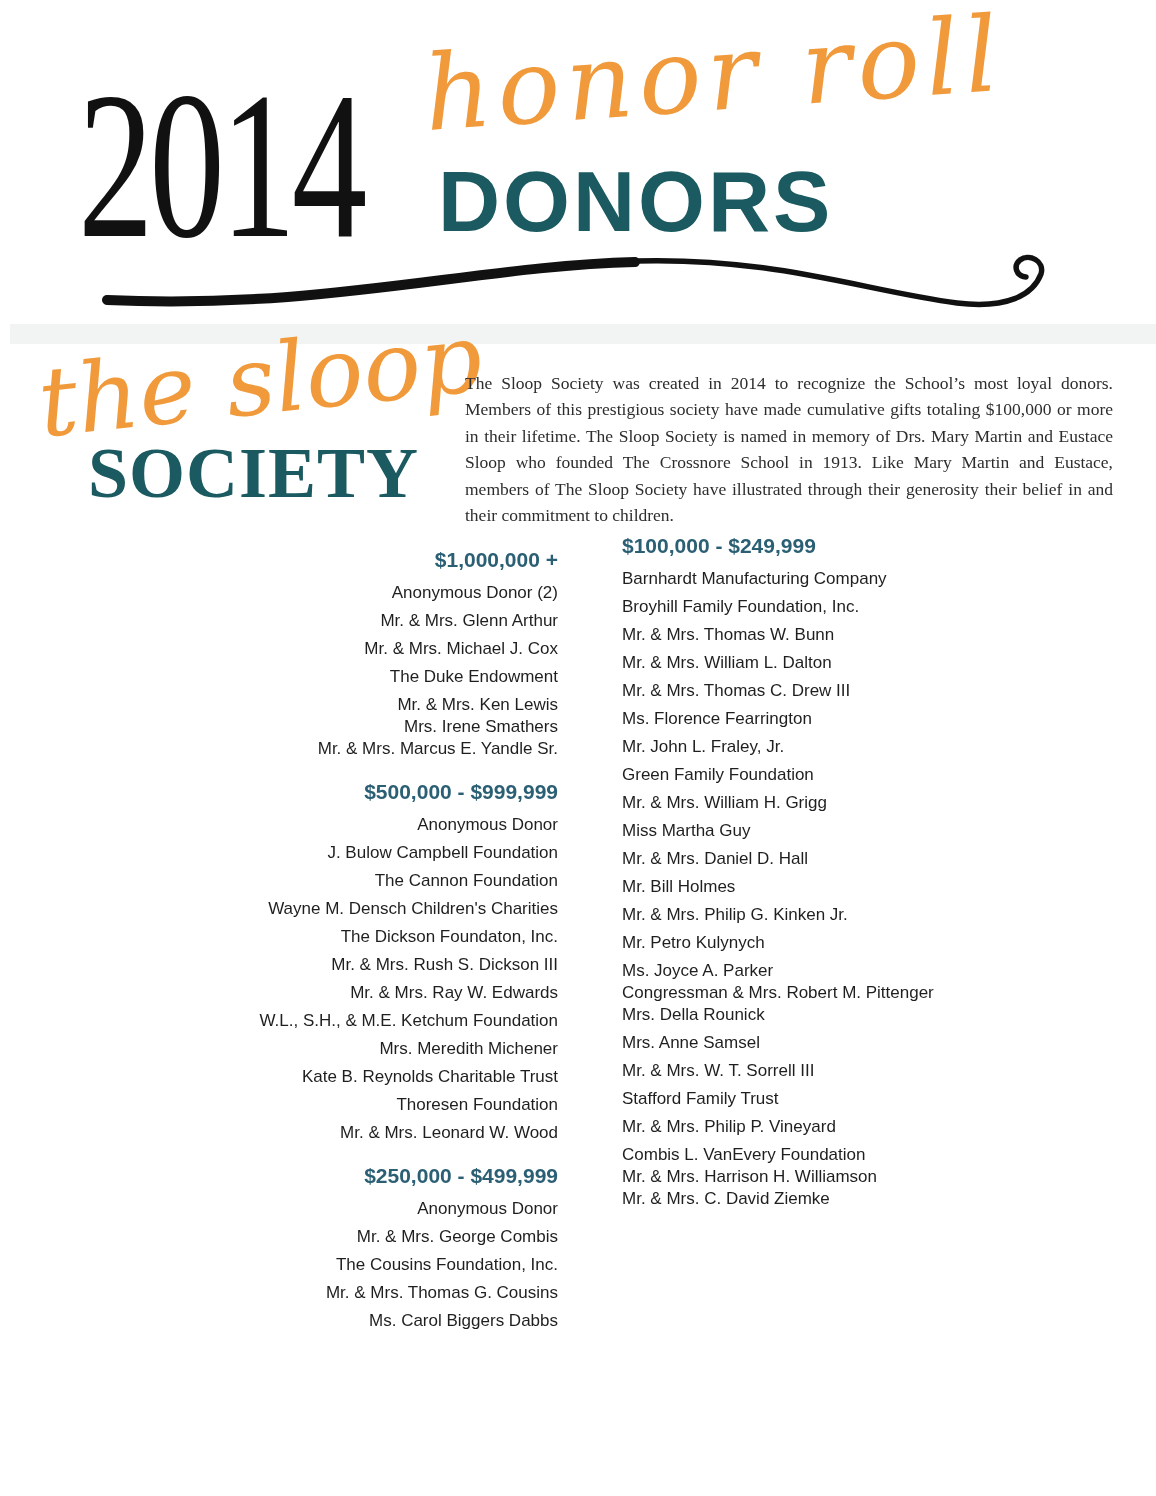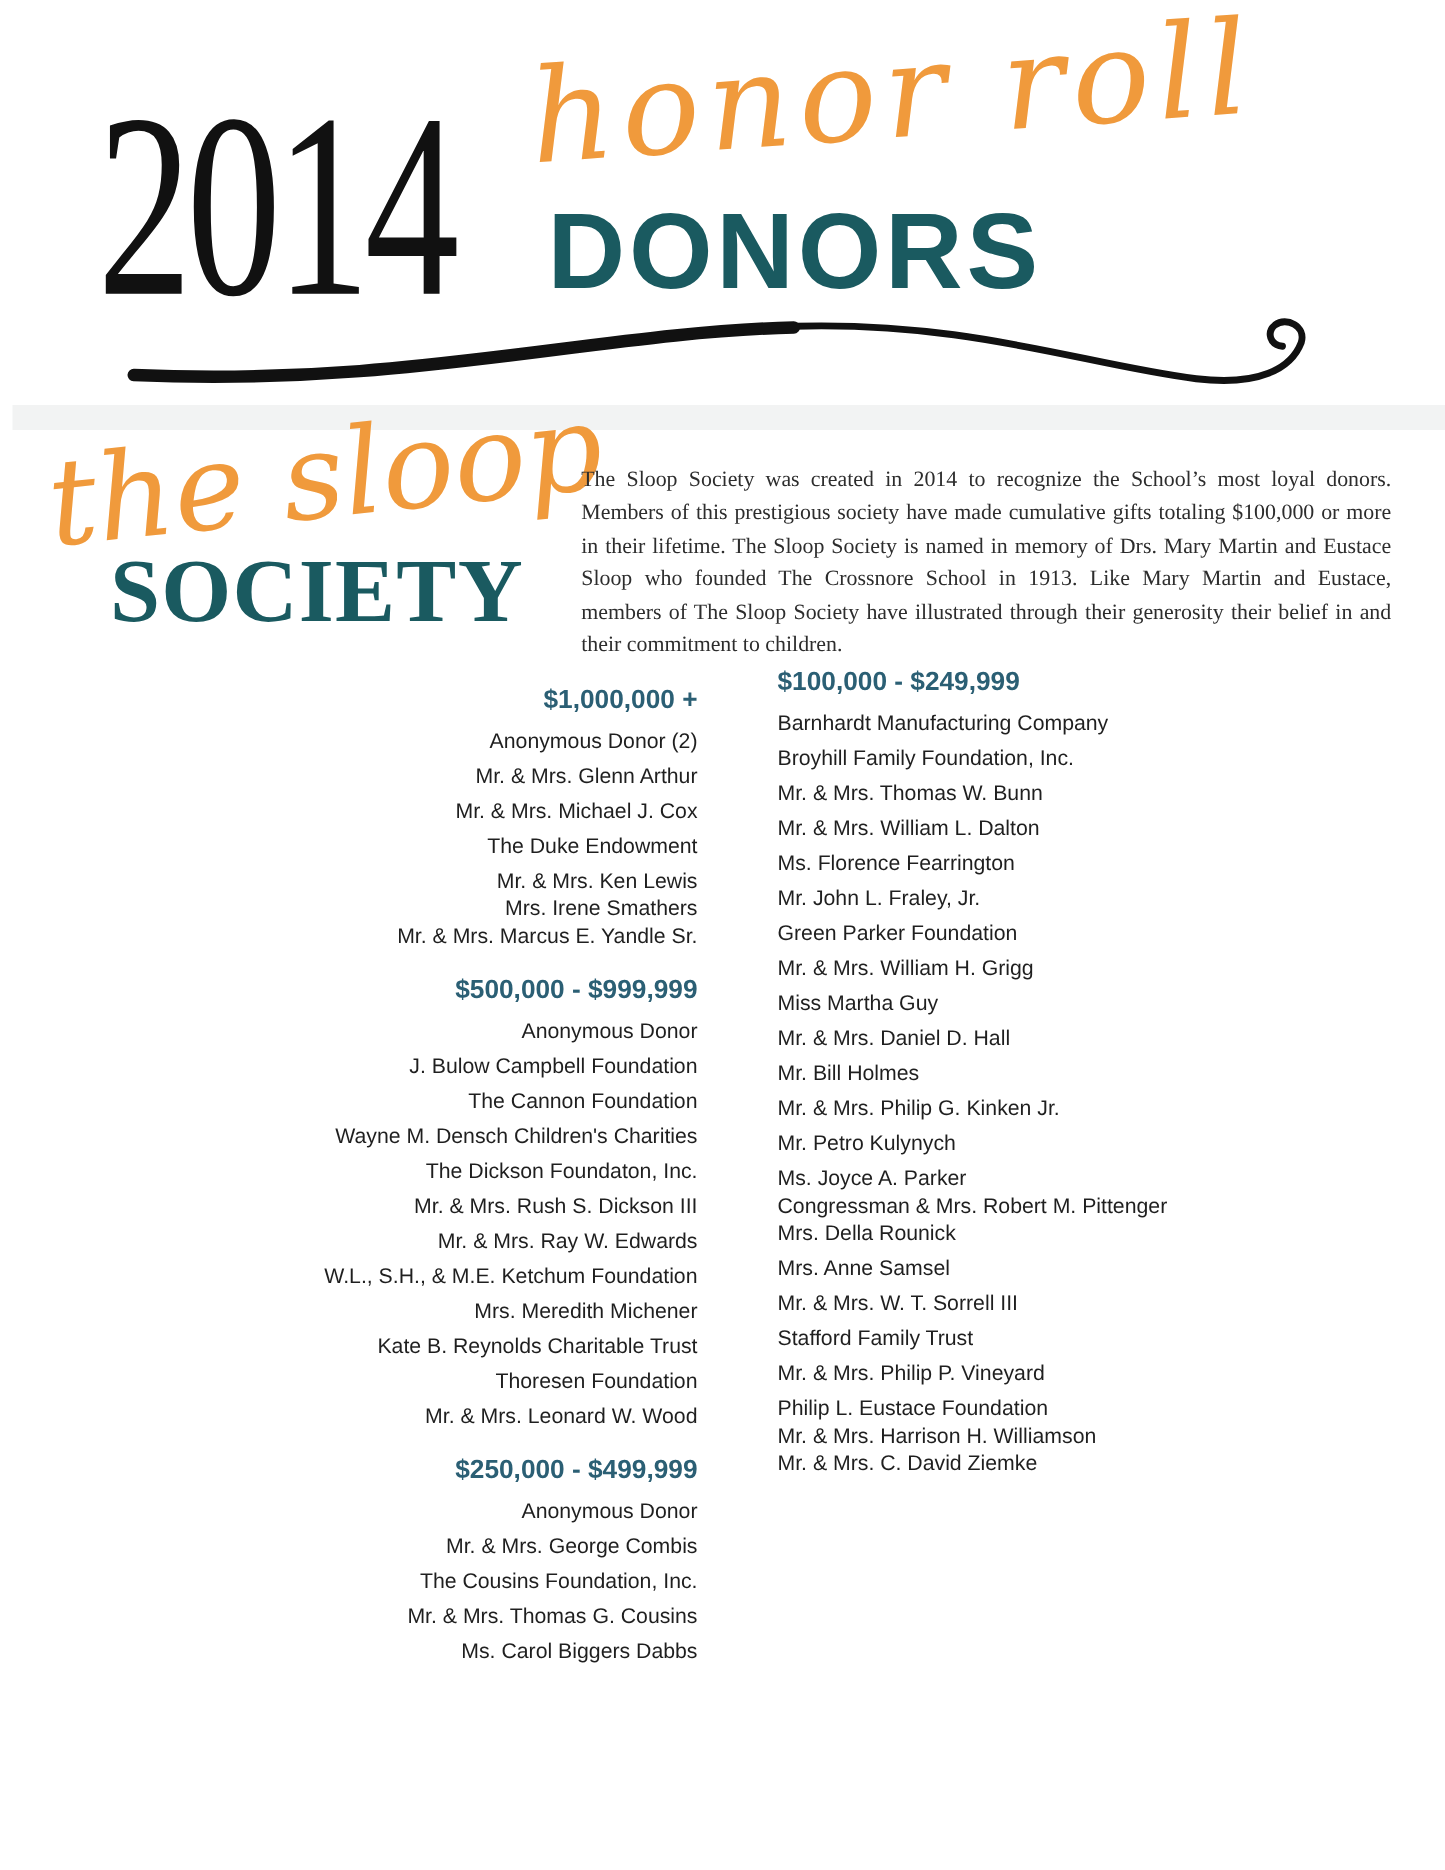--- a/index.html
+++ b/index.html
@@ -148,35 +148,36 @@
         <p class="donor">Ms. Carol Biggers Dabbs</p>
       </section>
     </div>
   <div class="col col-right">
       <section class="donor-section">
         <h2 class="tier-heading">$100,000 - $249,999</h2>
         <p class="donor">Barnhardt Manufacturing Company</p>
         <p class="donor">Broyhill Family Foundation, Inc.</p>
         <p class="donor">Mr. &amp; Mrs. Thomas W. Bunn</p>
         <p class="donor">Mr. &amp; Mrs. William L. Dalton</p>
+        <p class="donor">Mr. &amp; Mrs. Thomas C. Drew III</p>
         <p class="donor">Ms. Florence Fearrington</p>
         <p class="donor">Mr. John L. Fraley, Jr.</p>
-        <p class="donor">Green Parker Foundation</p>
+        <p class="donor">Green Family Foundation</p>
         <p class="donor">Mr. &amp; Mrs. William H. Grigg</p>
         <p class="donor">Miss Martha Guy</p>
         <p class="donor">Mr. &amp; Mrs. Daniel D. Hall</p>
         <p class="donor">Mr. Bill Holmes</p>
         <p class="donor">Mr. &amp; Mrs. Philip G. Kinken Jr.</p>
         <p class="donor">Mr. Petro Kulynych</p>
         <p class="donor">Ms. Joyce A. Parker</p>
         <p class="donor tight">Congressman &amp; Mrs. Robert M. Pittenger</p>
         <p class="donor tight">Mrs. Della Rounick</p>
         <p class="donor">Mrs. Anne Samsel</p>
         <p class="donor">Mr. &amp; Mrs. W. T. Sorrell III</p>
         <p class="donor">Stafford Family Trust</p>
         <p class="donor">Mr. &amp; Mrs. Philip P. Vineyard</p>
-        <p class="donor">Philip L. Eustace Foundation</p>
+        <p class="donor">Combis L. VanEvery Foundation</p>
         <p class="donor tight">Mr. &amp; Mrs. Harrison H. Williamson</p>
         <p class="donor tight">Mr. &amp; Mrs. C. David Ziemke</p>
       </section>
     </div>
 
 </div>
 
 </body></html>

